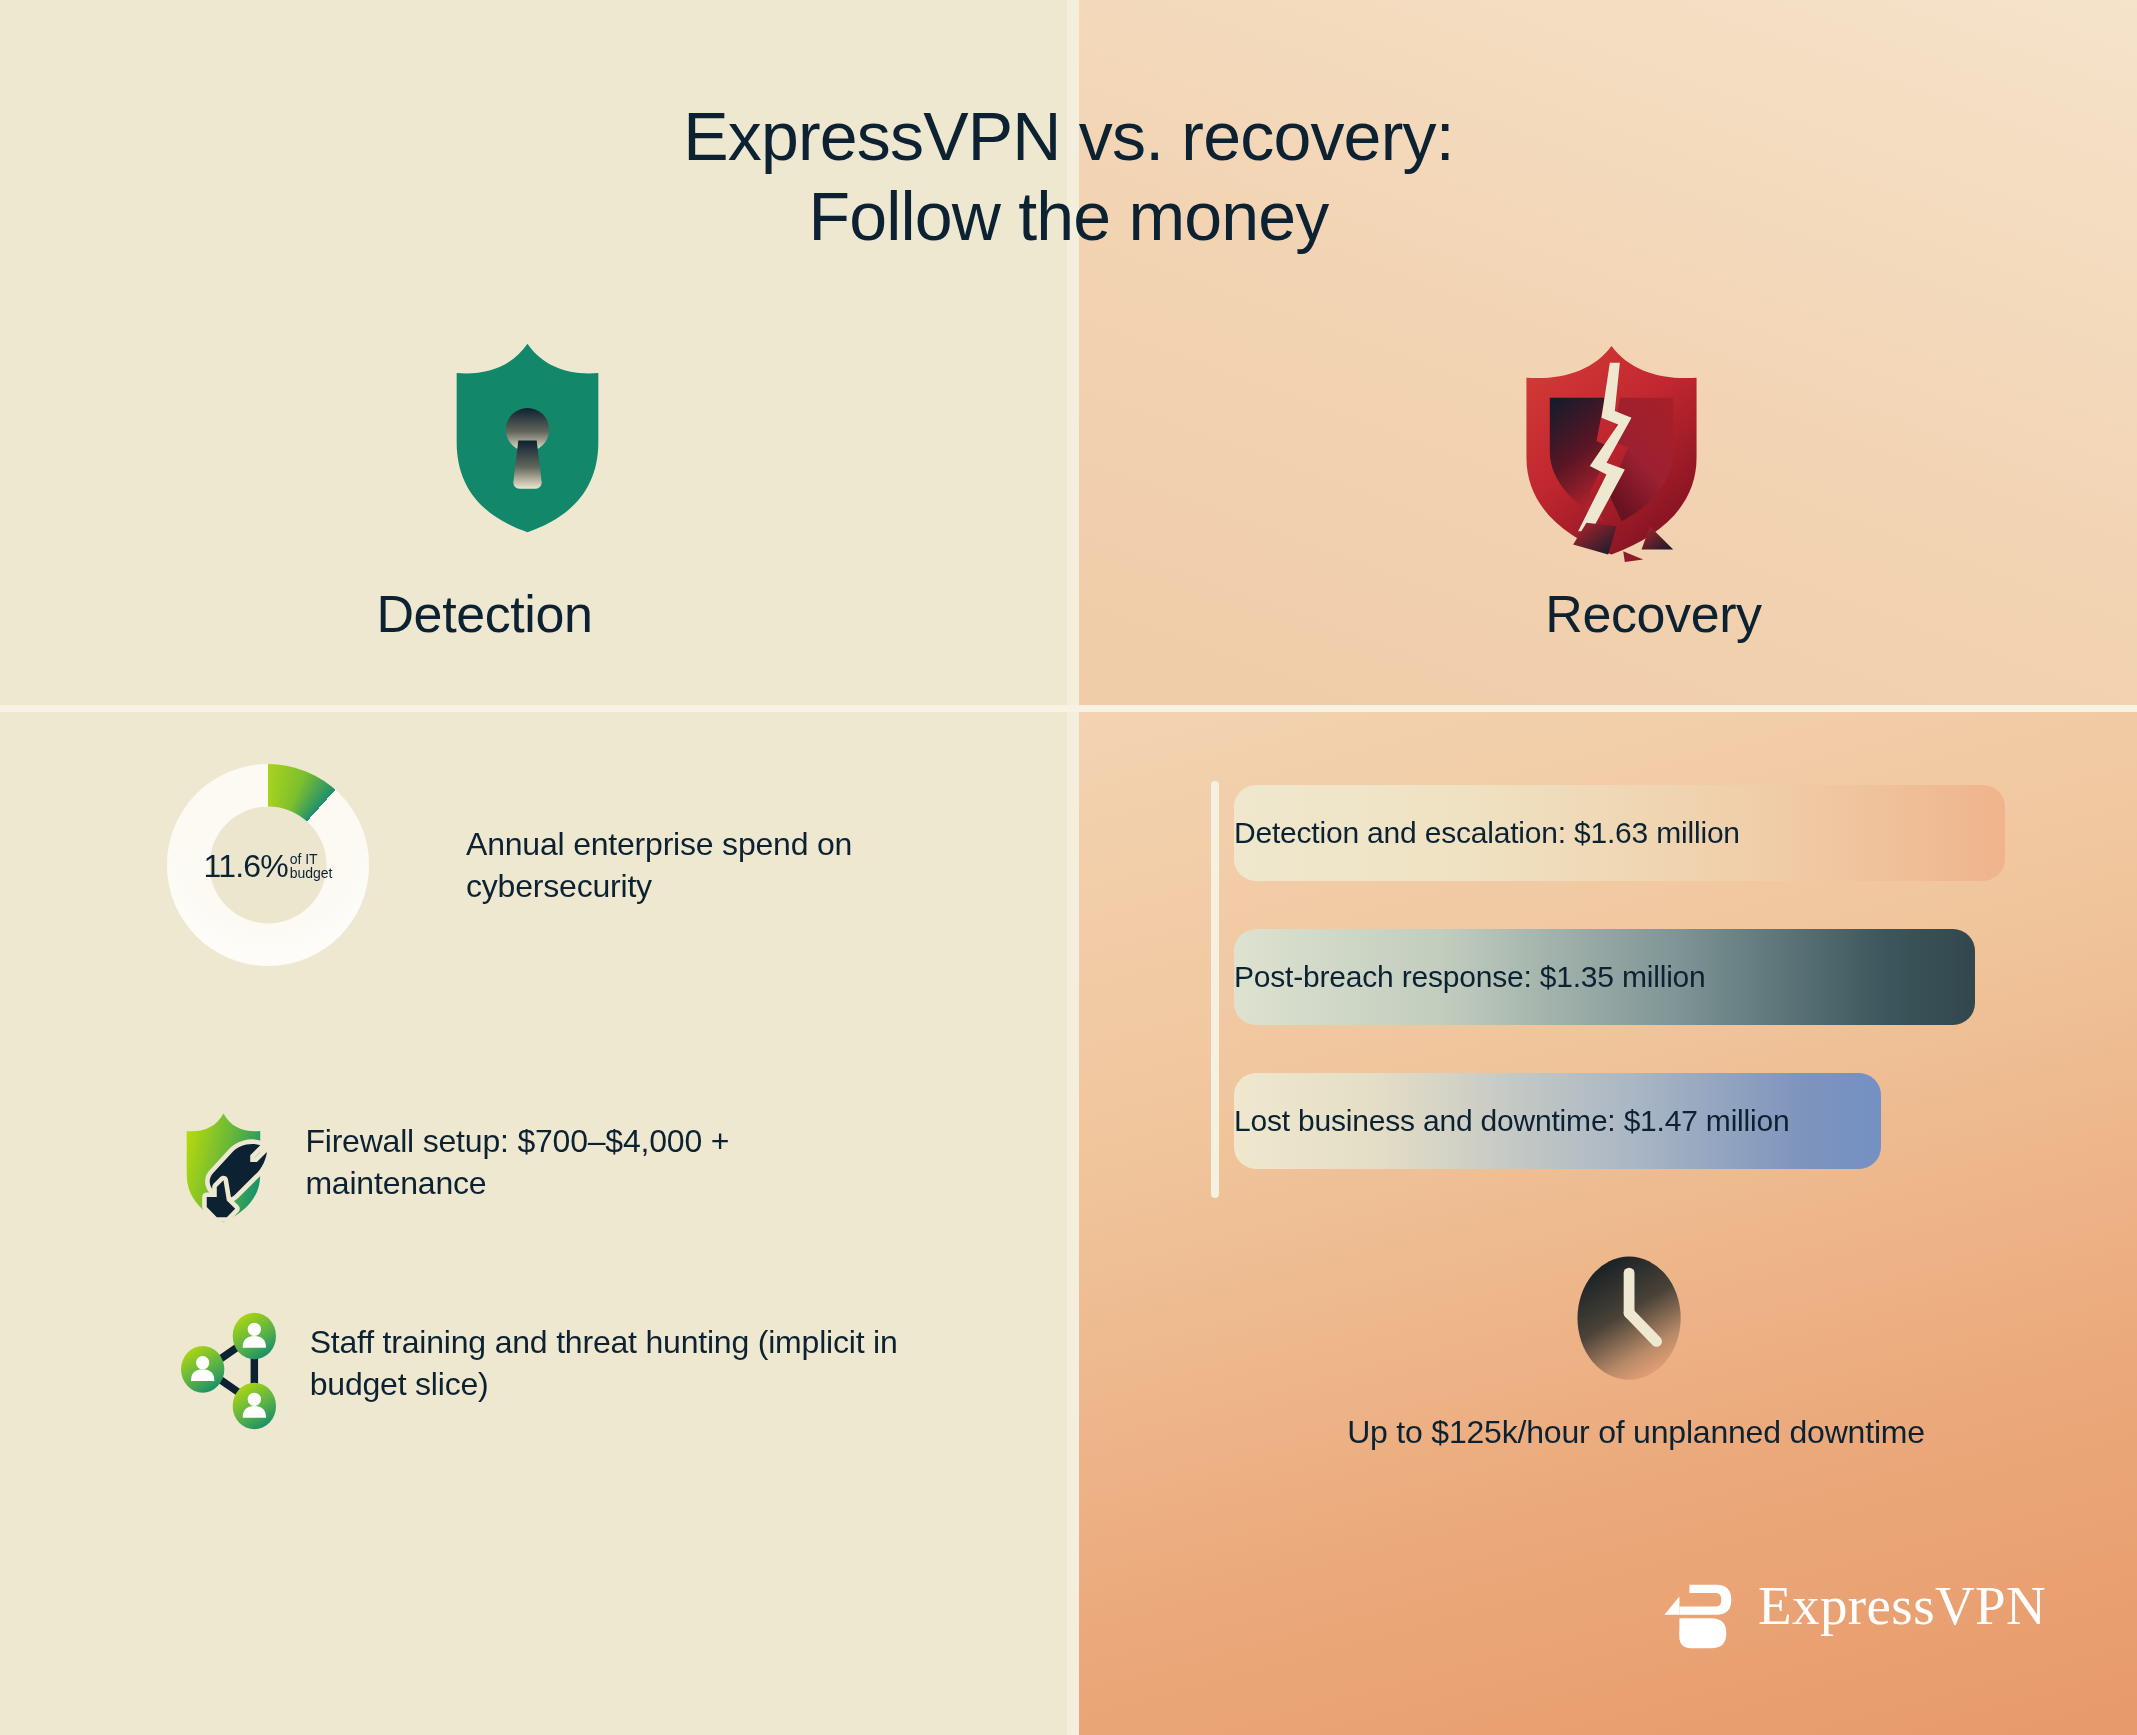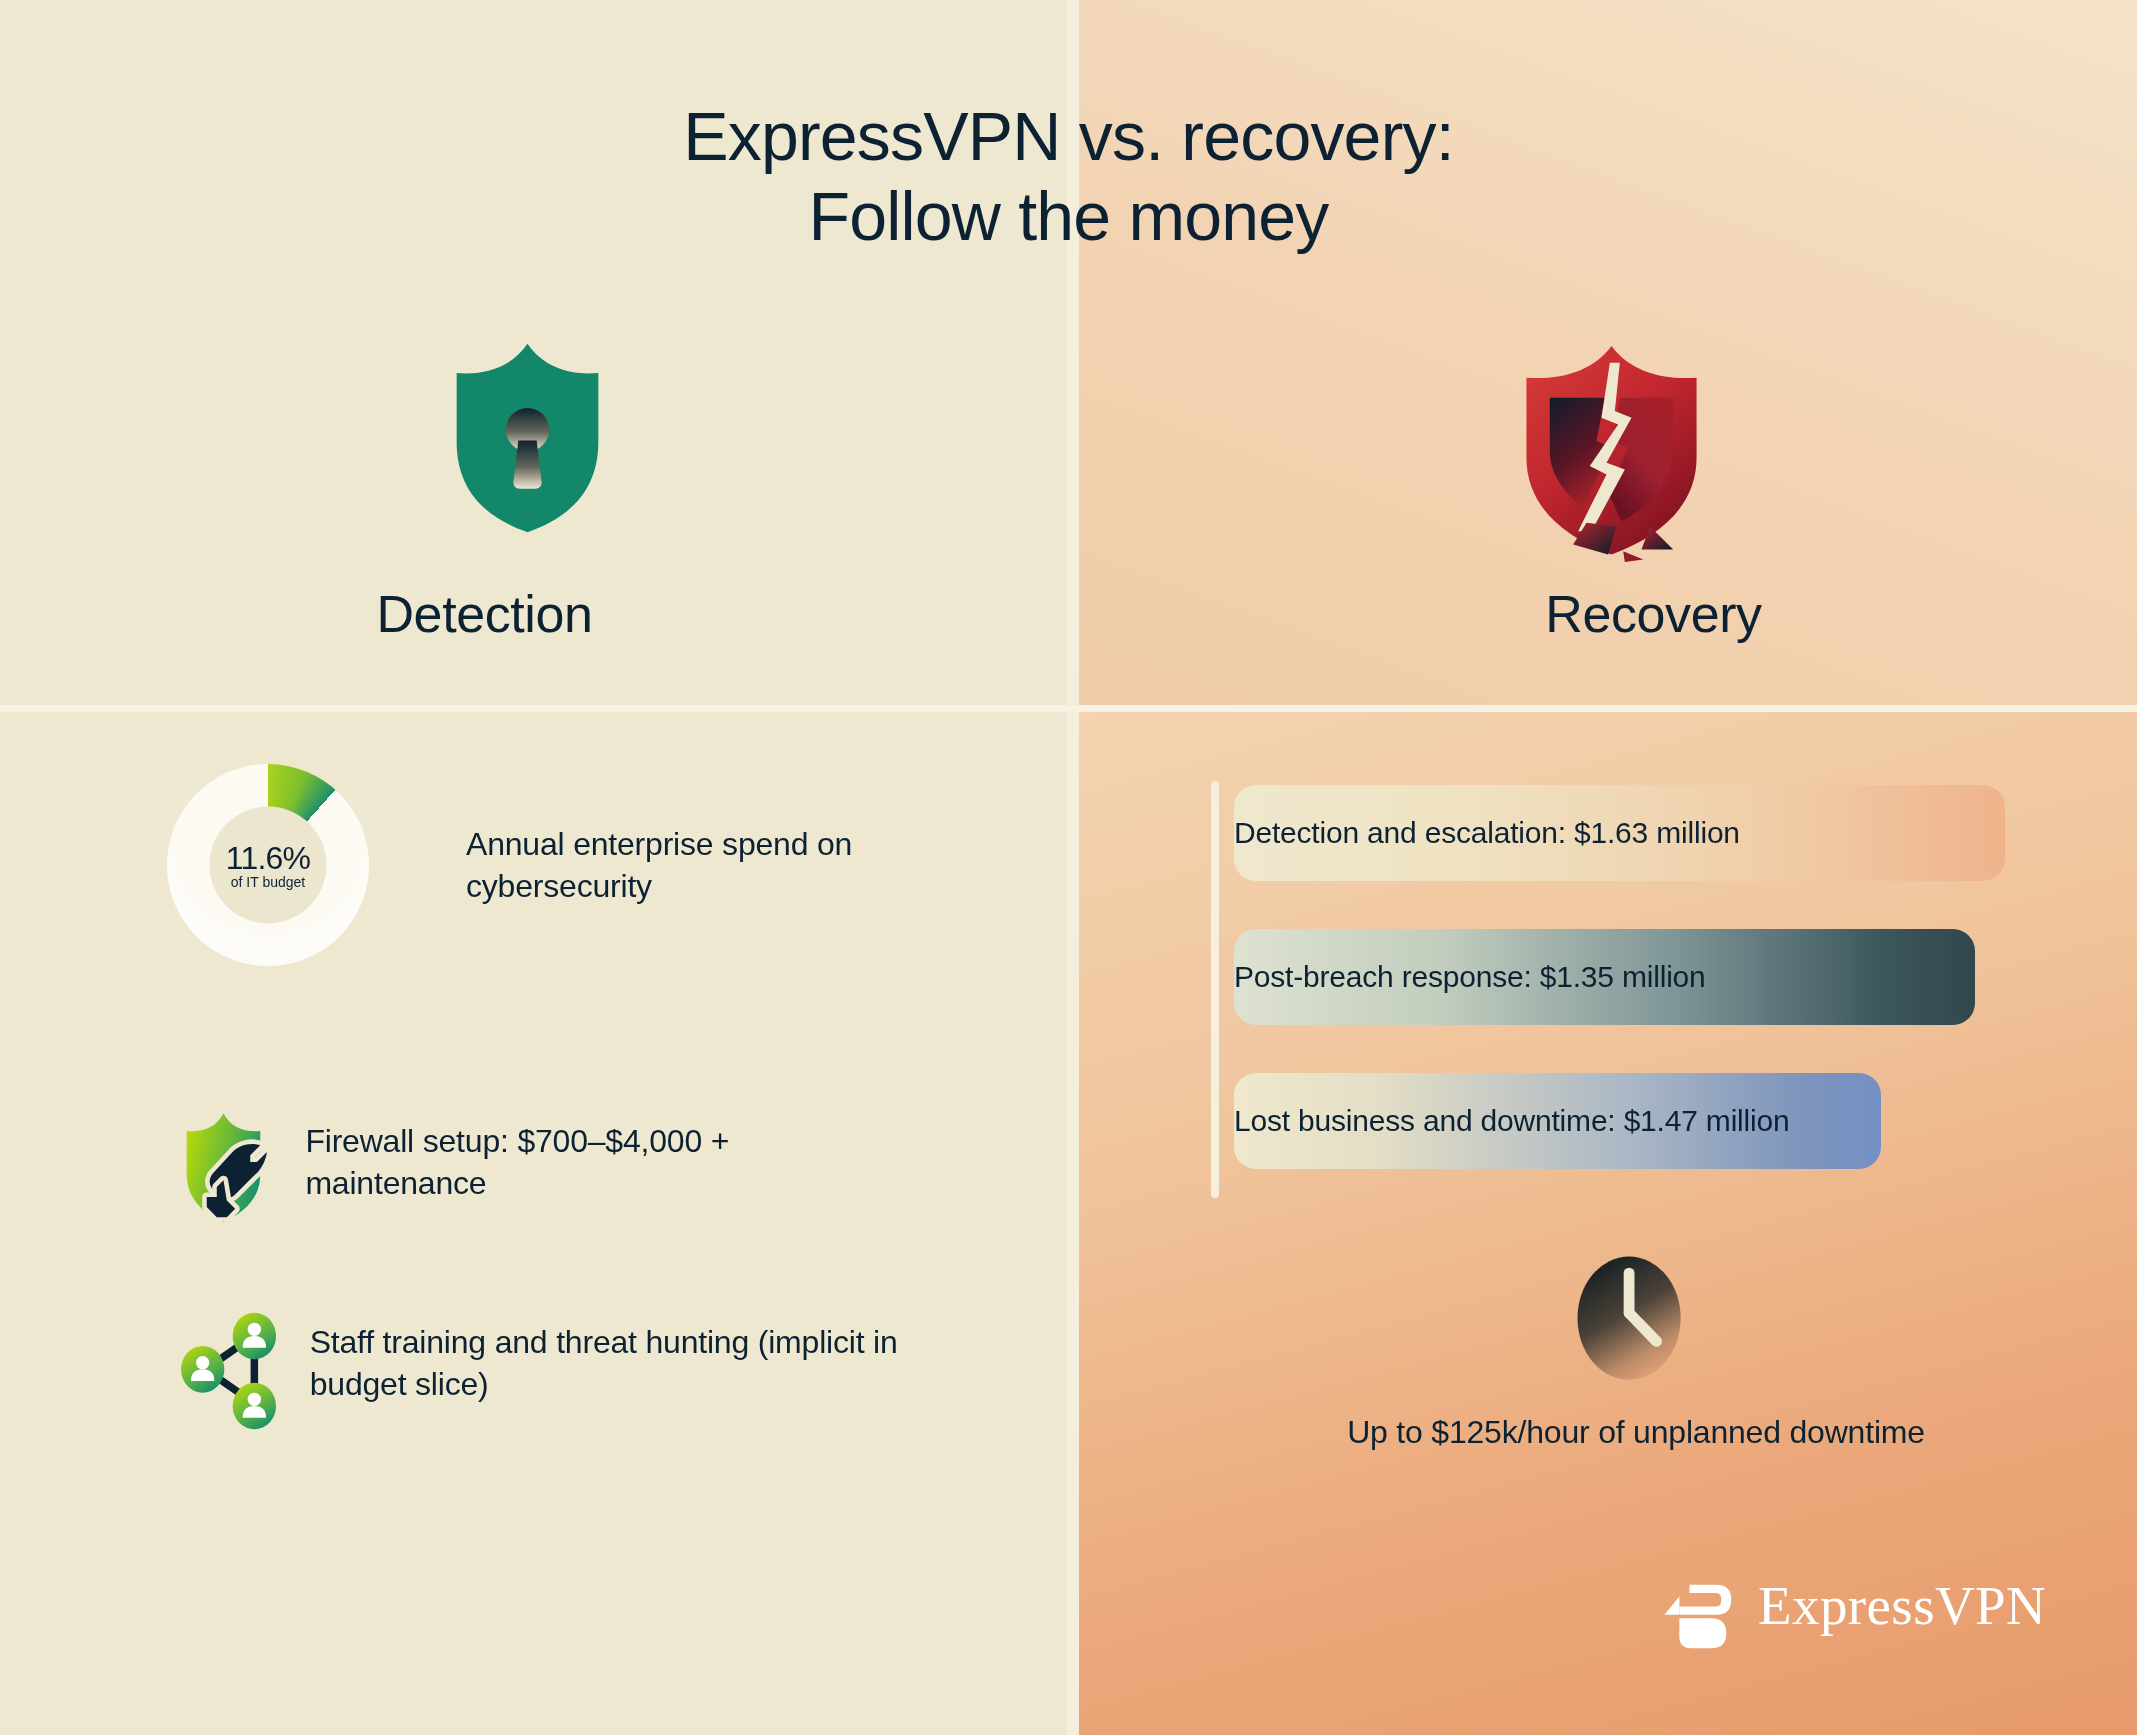--- a/index.html
+++ b/index.html
@@ -58,21 +58,21 @@
   }
   .donut-soft {
     position:absolute; inset:0; border-radius:50%;
     background:radial-gradient(circle at 50% 35%, rgba(255,255,255,0) 56%, rgba(255,255,255,0.45) 72%, rgba(255,255,255,0) 100%);
     pointer-events:none;
   }
   .donut-hole {
     position:absolute; left:50%; top:50%; transform:translate(-50%,-50%);
     width:117px; height:117px; border-radius:50%;
     background:#EDE6CF;
-    display:flex; flex-direction:column; align-items:center; justify-content:center;
+    display:flex; flex-direction:row; align-items:center; justify-content:center;
     gap:1.7px;
   }
   .donut-pct { font-size:32px; font-weight:400; color:#0C2232; letter-spacing:-0.8px; line-height:1; }
   .donut-sub { font-size:14px; font-weight:400; color:#0C2232; line-height:1; }
 
   .row-text {
     font-size:32px; line-height:1.32; color:#0C2232; font-weight:400;
     letter-spacing:-0.2px;
   }
   .row-donut .row-text { margin-left:97px; width:534px; }

